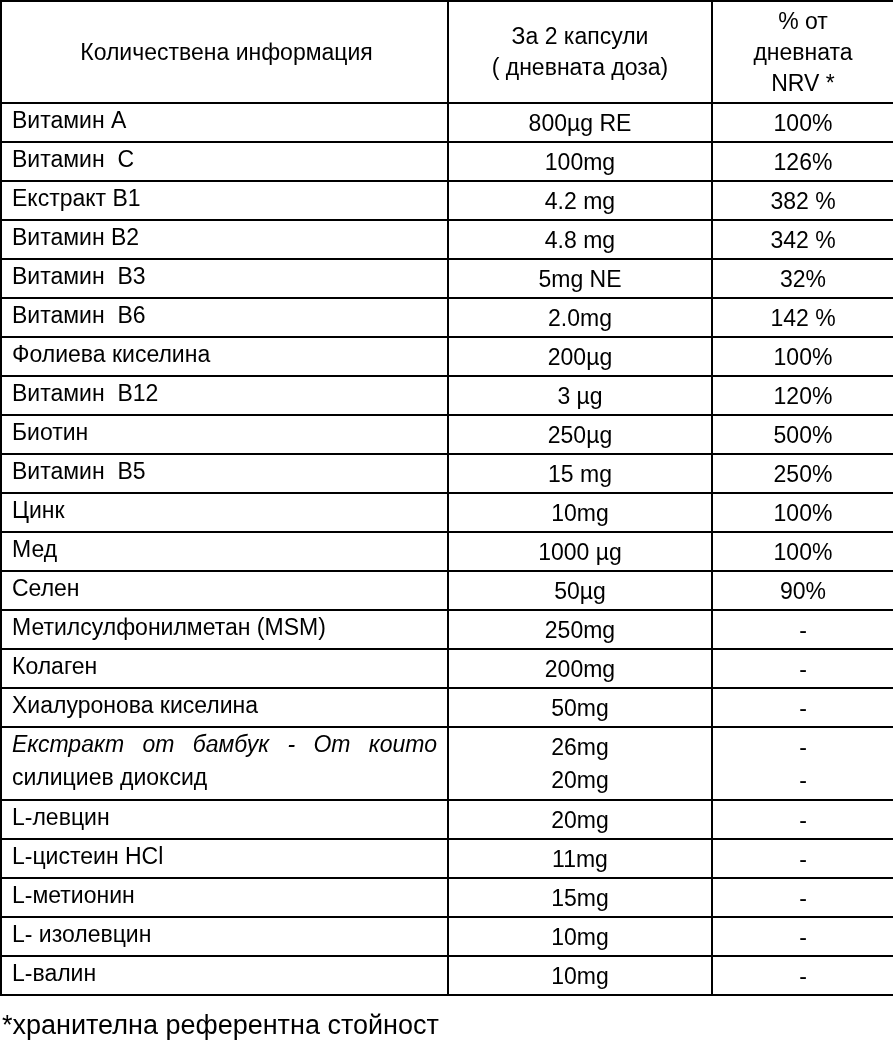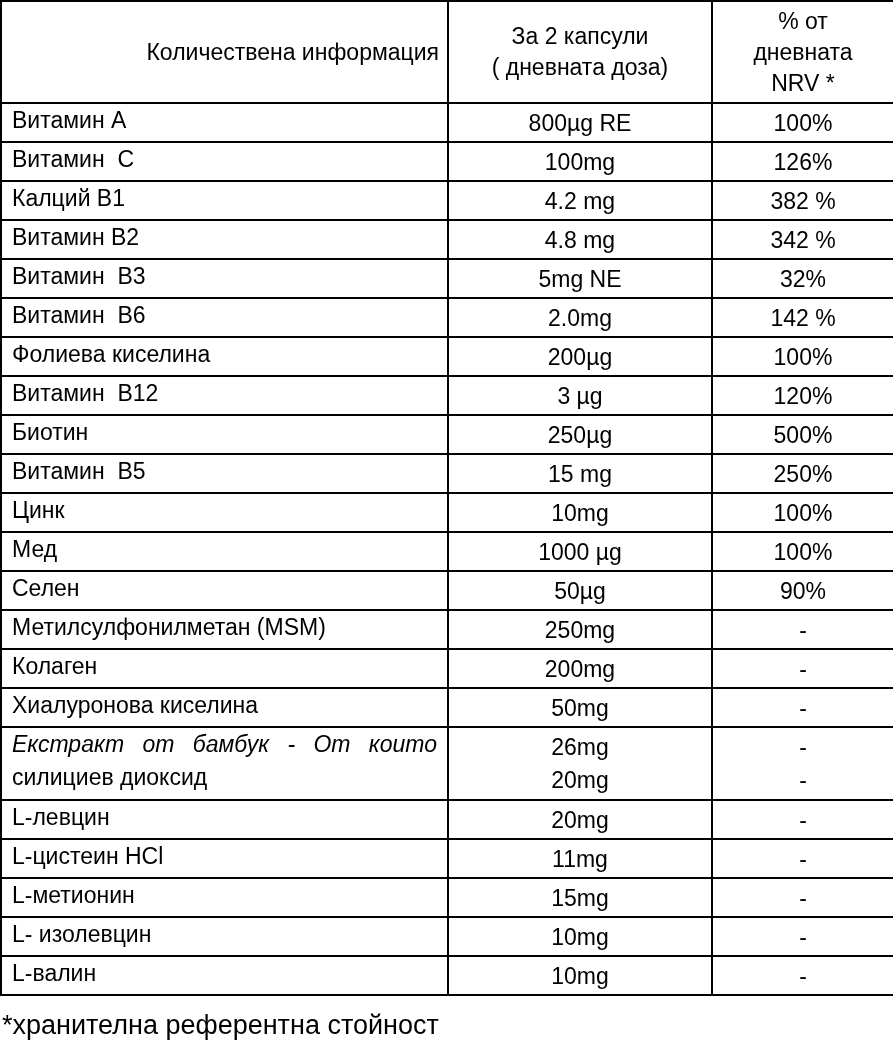--- a/index.html
+++ b/index.html
@@ -20,21 +20,21 @@
   }
   table.nutrition th,
   table.nutrition td {
     border: 2px solid #000000;
     font-size: 23px;
     font-weight: 400;
     vertical-align: middle;
     overflow: hidden;
   }
   th.h-label {
-    text-align: right;
+    text-align: center;
     padding: 2px 8px 2px 12px;
     height: 96px;
     white-space: pre-line;
     border-radius: 17px;
   }
   th.h-amount, th.h-nrv {
     text-align: center;
     padding: 2px 6px;
     height: 96px;
     line-height: 31px;
@@ -94,21 +94,21 @@
           <td class="c-label">Витамин A</td>
           <td class="c-amount">800µg RE</td>
           <td class="c-nrv">100%</td>
         </tr>
         <tr>
           <td class="c-label">Витамин  C</td>
           <td class="c-amount">100mg</td>
           <td class="c-nrv">126%</td>
         </tr>
         <tr>
-          <td class="c-label">Калций B1</td>
+          <td class="c-label">Екстракт B1</td>
           <td class="c-amount">4.2 mg</td>
           <td class="c-nrv">382 %</td>
         </tr>
         <tr>
           <td class="c-label">Витамин B2</td>
           <td class="c-amount">4.8 mg</td>
           <td class="c-nrv">342 %</td>
         </tr>
         <tr>
           <td class="c-label">Витамин  B3</td>

